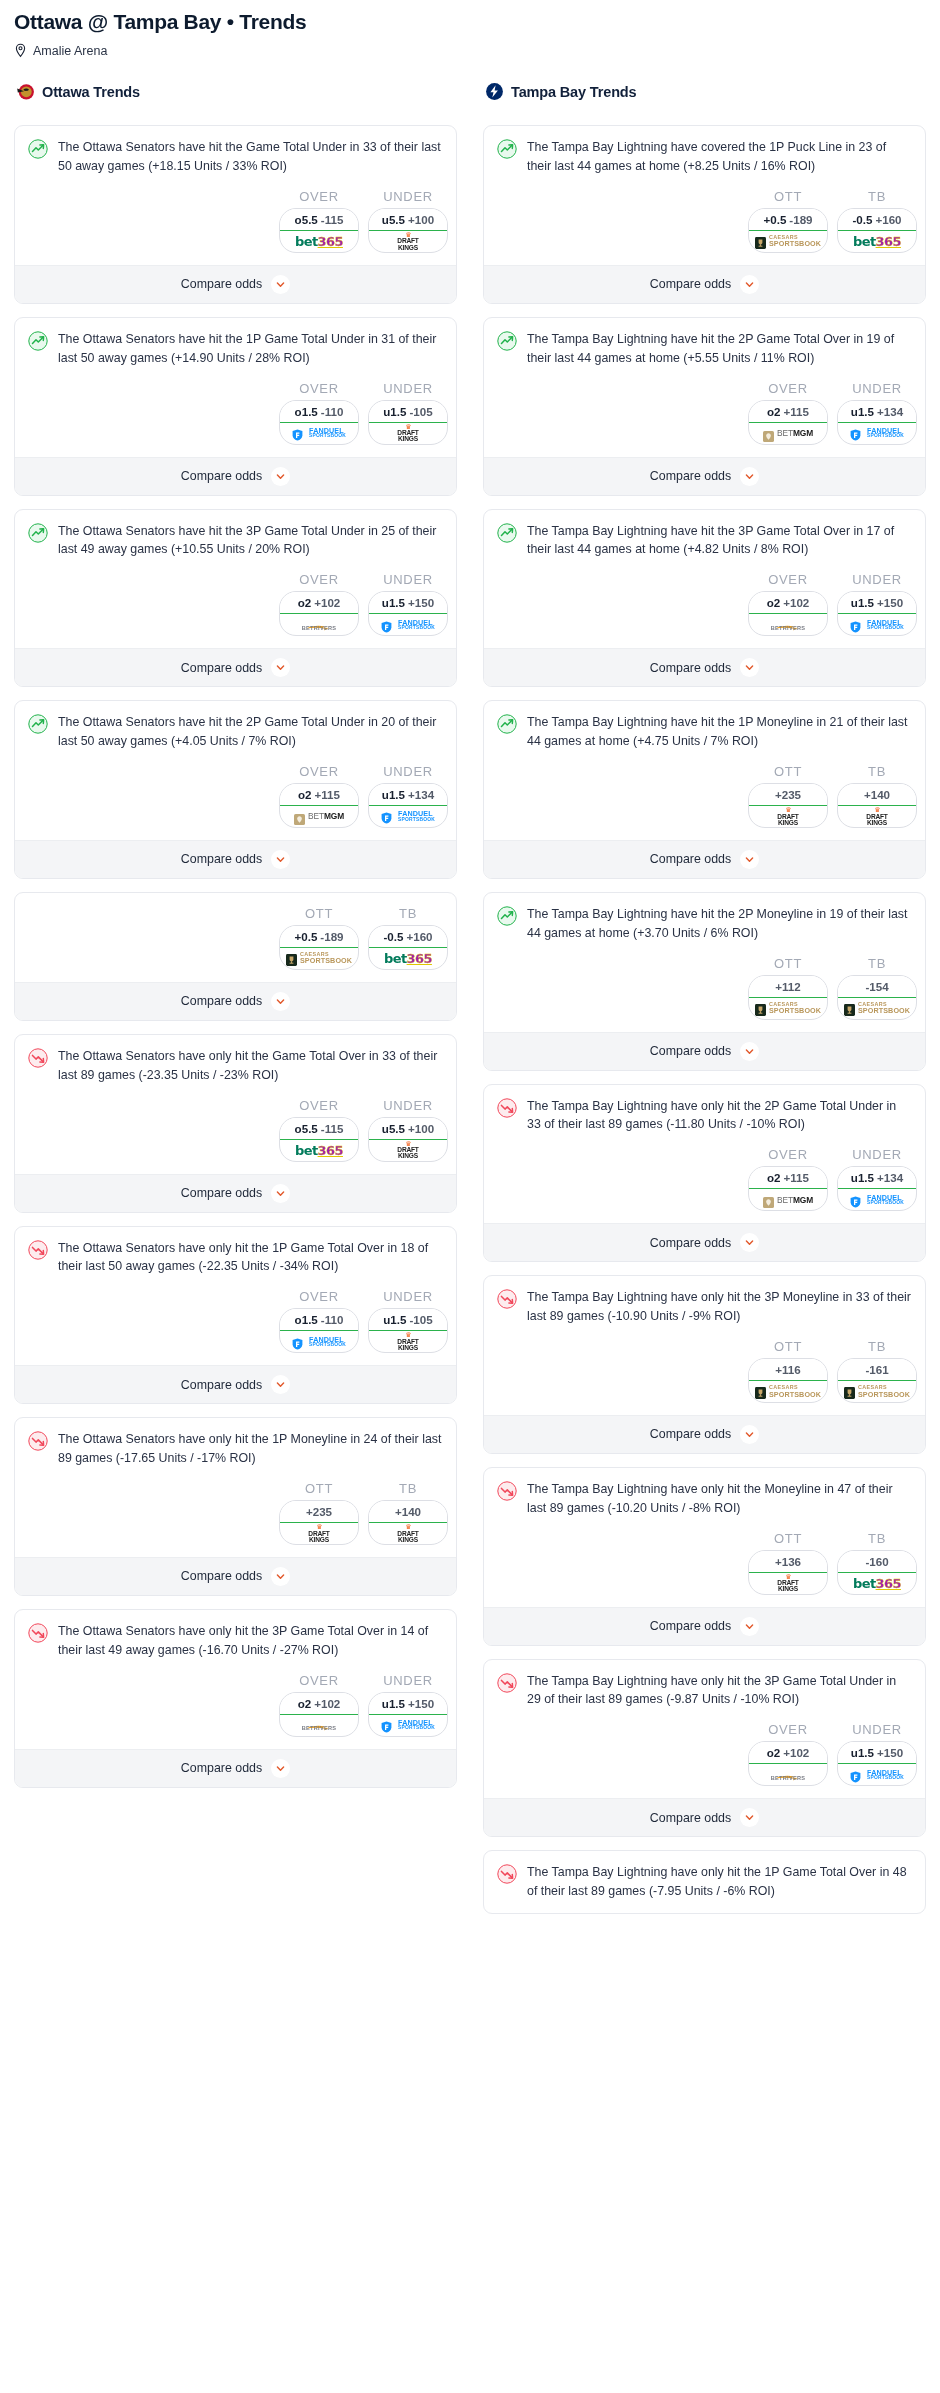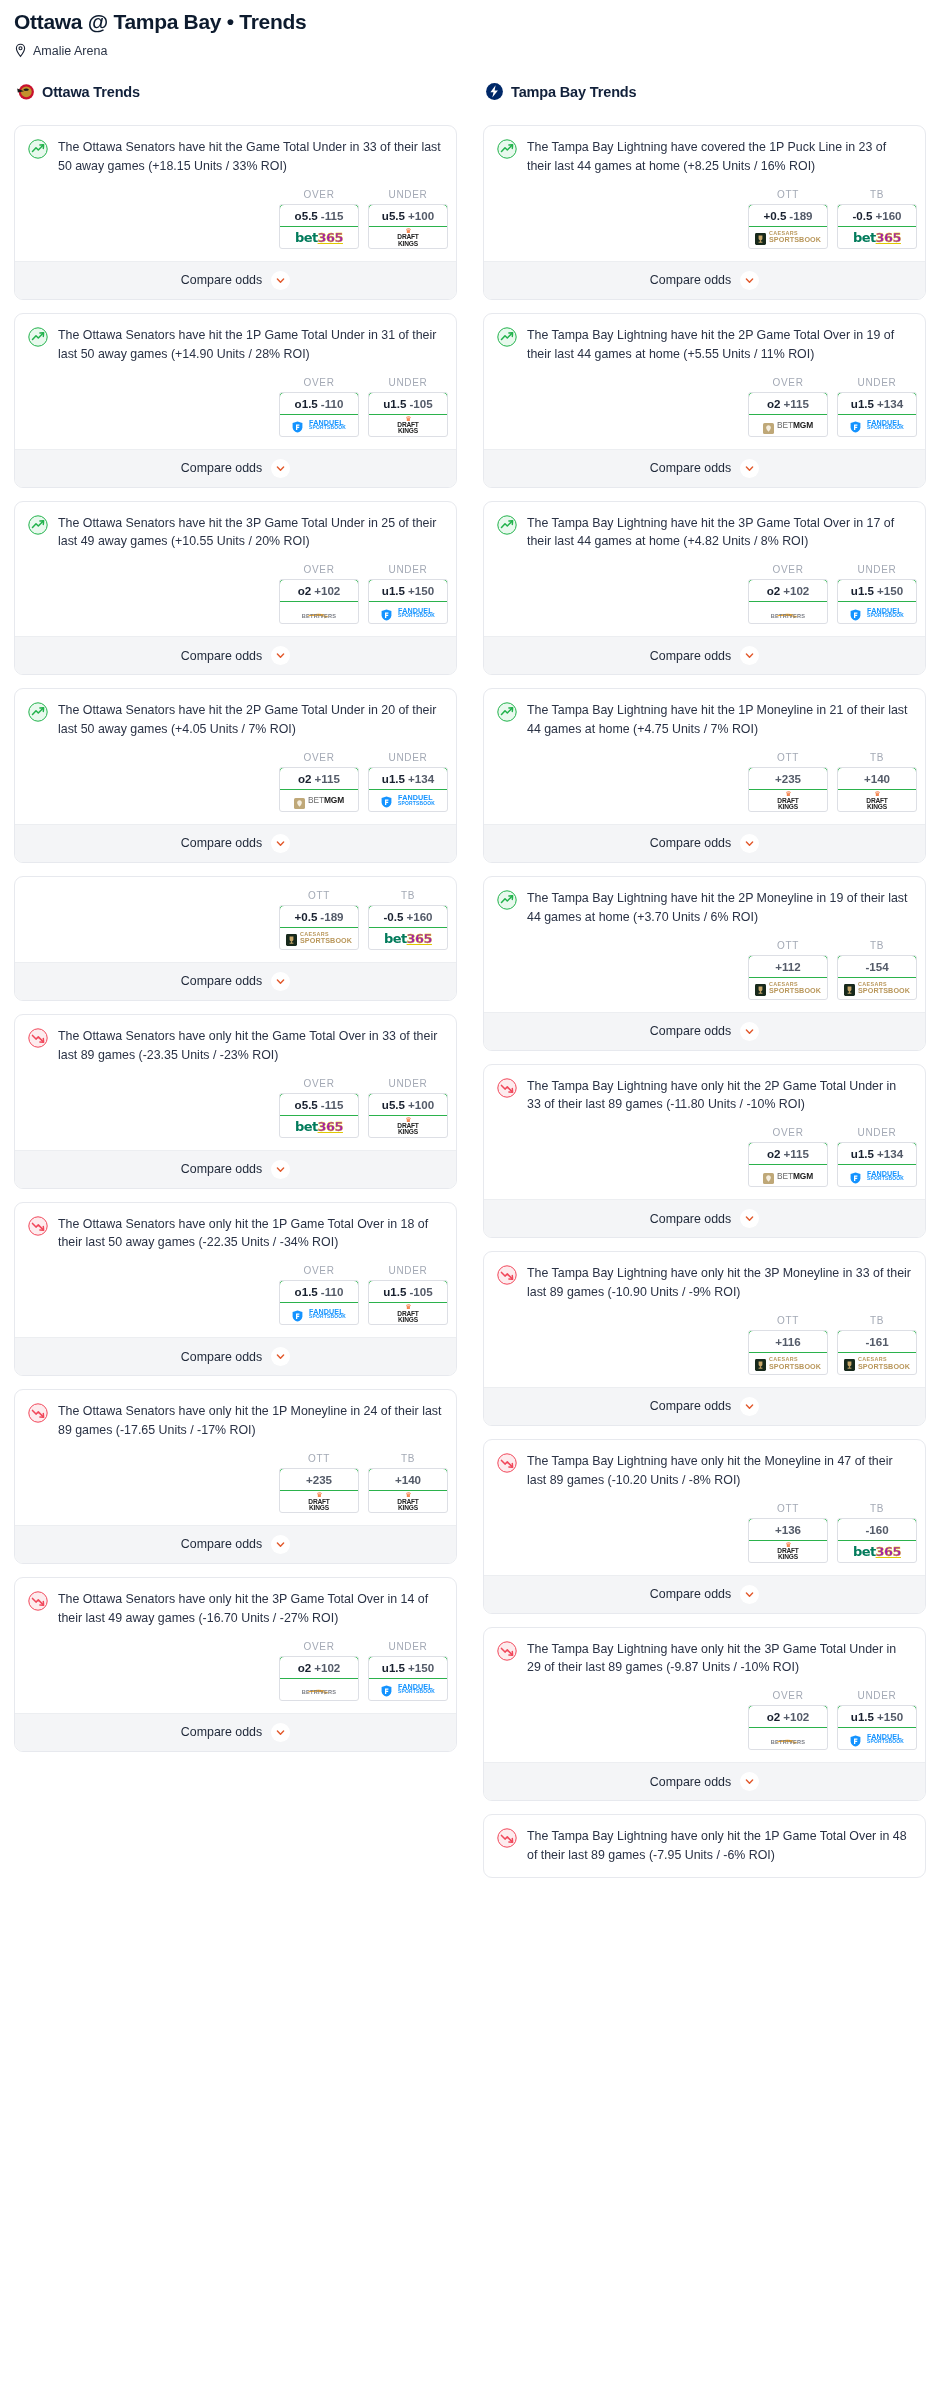--- a/index.html
+++ b/index.html
@@ -49,28 +49,28 @@
   
   .odds-wrap {
     display: flex;
     justify-content: flex-end;
     gap: 9px;
     padding: 13px 8px 12px 8px;
   }
   .odds-col { width: 80px; }
   .odds-label {
     text-align: center;
-    font-size: 10px;
+    font-size: 13px;
     letter-spacing: 0.7px;
     color: #a3a9b5;
     margin-bottom: 4px;
   }
   .odds-box {
     border: 1px solid #dddfe5;
-    border-radius: 3px;
+    border-radius: 17px;
     overflow: hidden;
     background: #fff;
   }
   .odds-top {
     border: 1px solid #2bb24c;
     border-radius: 5px 5px 0 0;
     margin: -1px -1px 0 -1px;
     height: 23px;
     display: flex;
     align-items: center;

